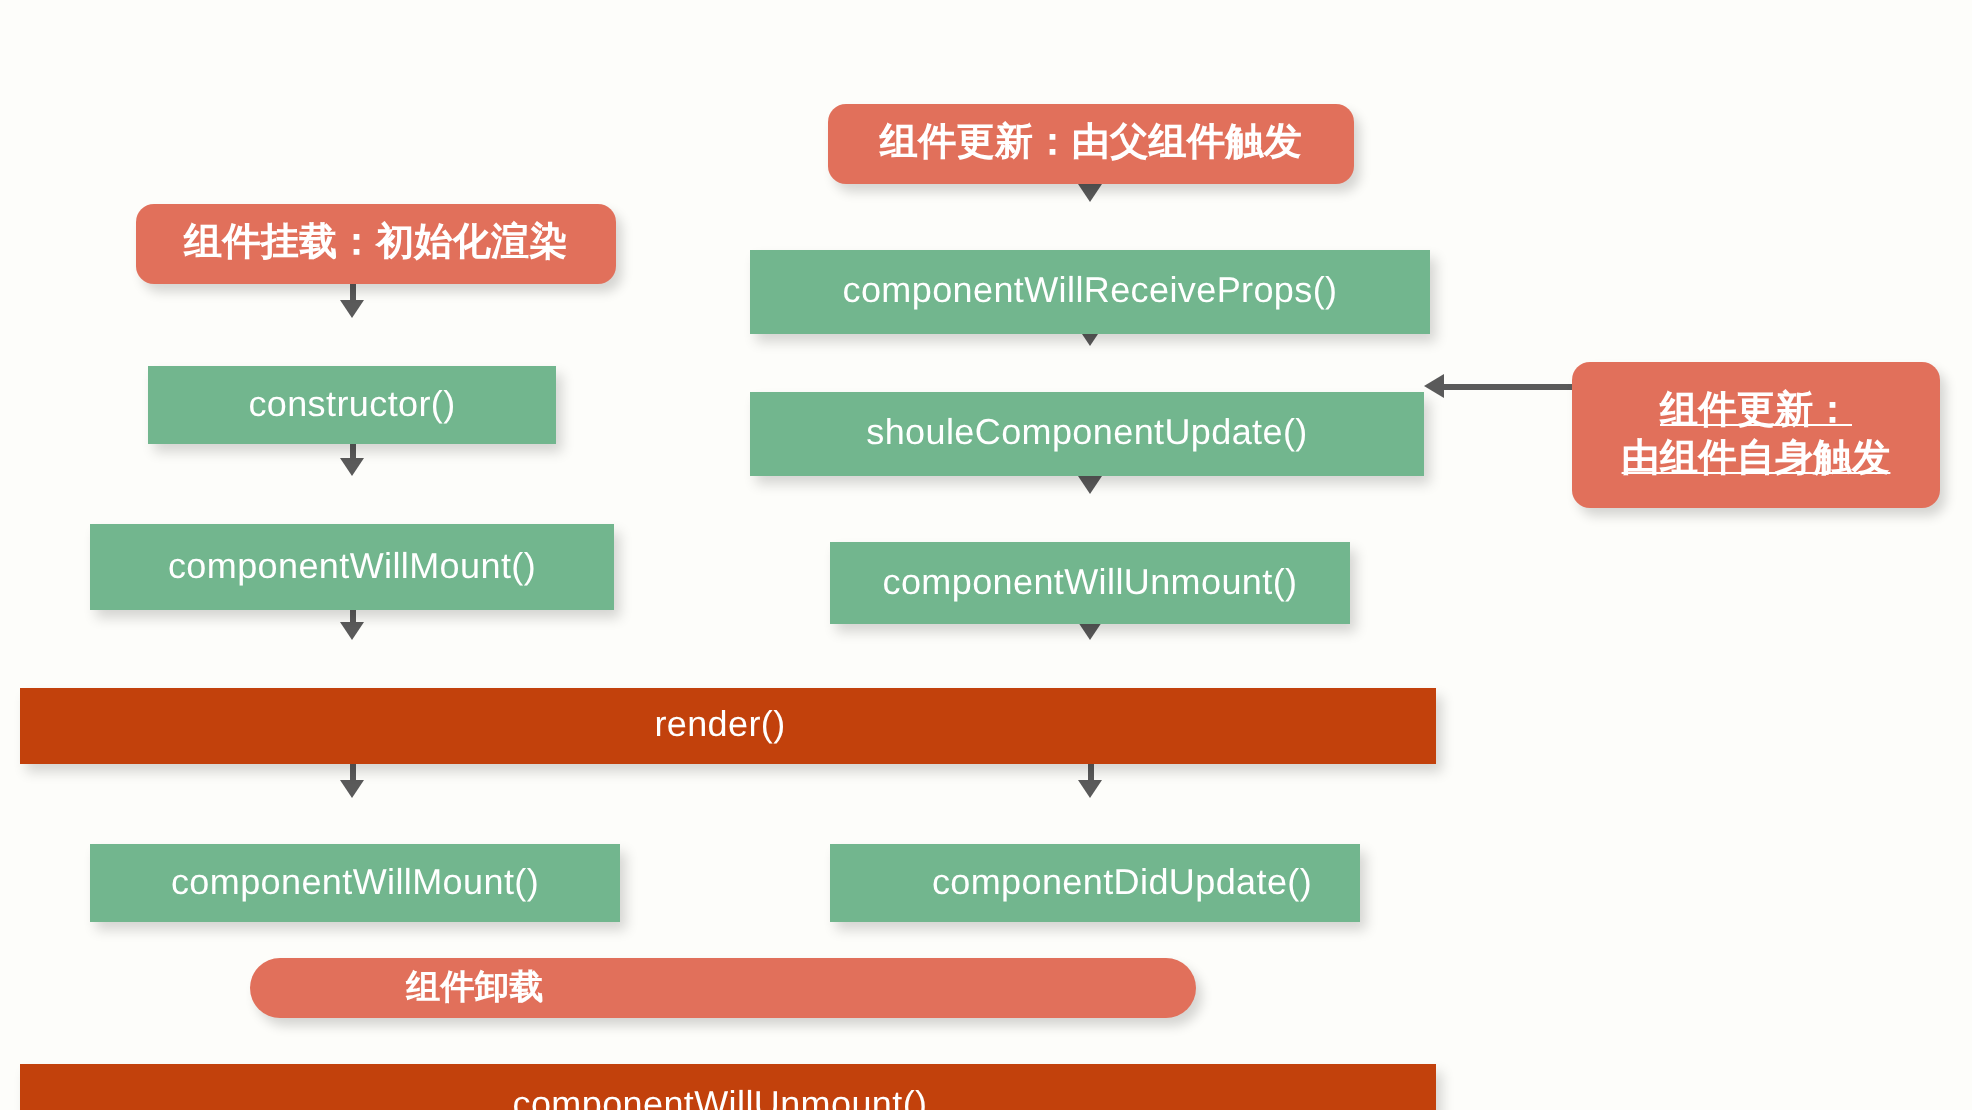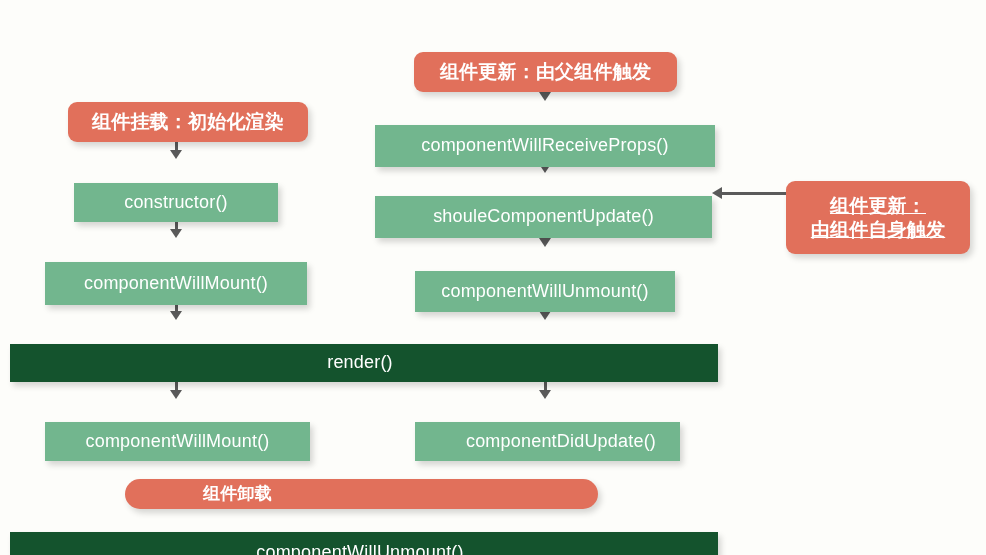--- a/index.html
+++ b/index.html
@@ -33,21 +33,21 @@
     white-space: pre-line;
     box-shadow: 3px 4px 6px rgba(0,0,0,.16);
     z-index: 2;
     margin-top: 24px;
   }
   .node.green {
     background: #72b68e;
     font-size: 18px;
   }
   .node.blue {
-    background: #14532d;
+    background: #c2410c;
     font-size: 18px;
     padding-left: 32px;
   }
   .node.red {
     background: #e1705b;
     border-radius: 9px;
     font-size: 19px;
     font-weight: bold;
   }
   .node.red.pill {

